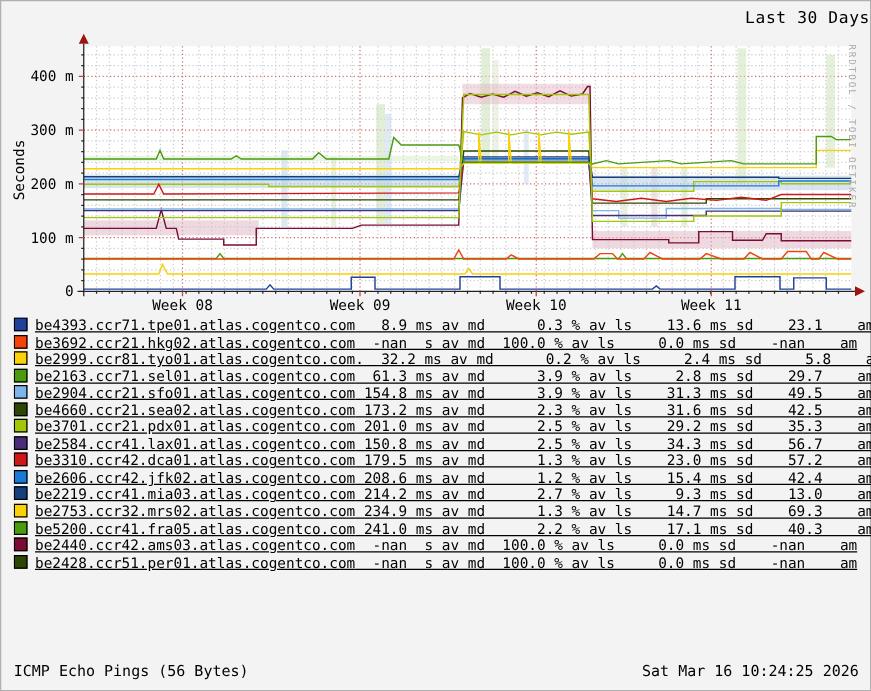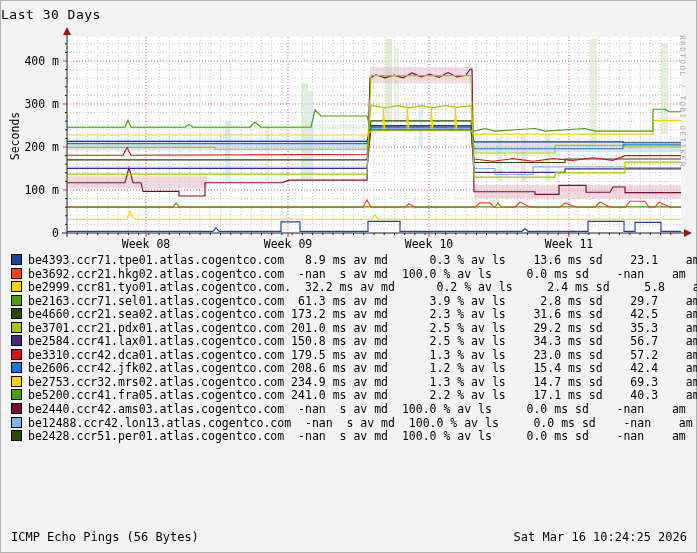--- a/index.html
+++ b/index.html
@@ -1,27 +1,27 @@
 <!DOCTYPE html>
 <html><head>
 <meta charset="utf-8">
 <style>
   html,body{margin:0;padding:0;}
   body{width:697px;height:553px;overflow:hidden;background:#e8e8e8;}
   .frame{position:relative;width:695px;height:551px;border:1px solid #b0b0b0;
          background:#f3f3f3;font-family:"DejaVu Sans Mono",monospace;color:#000;}
-  .title{position:absolute;top:6px;left:0;right:0;text-align:left;
+  .title{position:absolute;top:6px;left:0;right:0;text-align:right;
          font-size:13px;letter-spacing:0.5px;}
   .ylabel{position:absolute;left:-46px;top:128px;width:120px;text-align:center;
           font-size:11.5px;transform:rotate(-90deg);}
   .watermark{position:absolute;right:-66px;top:96px;width:160px;font-size:7.5px;
              letter-spacing:1.5px;color:#a8a8a8;transform:rotate(90deg);
              transform-origin:center;text-align:center;white-space:nowrap;}
   #graph-svg{position:absolute;left:0;top:0;}
-  .legend{position:absolute;left:10px;top:253px;width:686px;overflow:hidden;}
+  .legend{position:absolute;left:10px;top:253px;width:686px;overflow:hidden;text-decoration:underline;}
   .legend-row{height:13.55px;white-space:pre;font-size:11.5px;line-height:13.55px;}
   .swatch{display:inline-block;width:9px;height:9px;border:1px solid #000;
           margin-right:6px;vertical-align:-1px;}
   .footer{position:absolute;left:10px;right:9px;top:529px;font-size:12px;
           display:flex;justify-content:space-between;white-space:pre;gap:48px;}
 </style>
 </head>
 <body>
 
 <div class="frame">
@@ -241,28 +241,29 @@
       <text x="287" y="247" text-anchor="middle" font-size="11.5" font-family="DejaVu Sans Mono, monospace" fill="#000">Week 09</text>
       <text x="428" y="247" text-anchor="middle" font-size="11.5" font-family="DejaVu Sans Mono, monospace" fill="#000">Week 10</text>
       <text x="568" y="247" text-anchor="middle" font-size="11.5" font-family="DejaVu Sans Mono, monospace" fill="#000">Week 11</text>
     </svg>
   <div class="watermark">RRDTOOL / TOBI OETIKER</div>
   <div class="legend" id="legend">
       <div class="legend-row"><span class="swatch" style="background: rgb(31, 65, 155);"></span><span>be4393.ccr71.tpe01.atlas.cogentco.com</span><span>   8.9 ms av md      0.3 % av ls    13.6 ms sd    23.1    am</span></div>
       <div class="legend-row"><span class="swatch" style="background: rgb(244, 67, 11);"></span><span>be3692.ccr21.hkg02.atlas.cogentco.com</span><span>  -nan  s av md  100.0 % av ls     0.0 ms sd    -nan    am</span></div>
       <div class="legend-row"><span class="swatch" style="background: rgb(248, 209, 7);"></span><span>be2999.ccr81.tyo01.atlas.cogentco.com.</span><span>  32.2 ms av md      0.2 % av ls     2.4 ms sd     5.8    am</span></div>
       <div class="legend-row"><span class="swatch" style="background: rgb(75, 155, 15);"></span><span>be2163.ccr71.sel01.atlas.cogentco.com</span><span>  61.3 ms av md      3.9 % av ls     2.8 ms sd    29.7    am</span></div>
+      <div class="legend-row"><span class="swatch" style="background: rgb(125, 180, 234);"></span><span>be2904.ccr21.sfo01.atlas.cogentco.com</span><span> 154.8 ms av md      3.9 % av ls    31.3 ms sd    49.5    am</span></div>
       <div class="legend-row"><span class="swatch" style="background: rgb(46, 70, 4);"></span><span>be4660.ccr21.sea02.atlas.cogentco.com</span><span> 173.2 ms av md      2.3 % av ls    31.6 ms sd    42.5    am</span></div>
       <div class="legend-row"><span class="swatch" style="background: rgb(162, 199, 8);"></span><span>be3701.ccr21.pdx01.atlas.cogentco.com</span><span> 201.0 ms av md      2.5 % av ls    29.2 ms sd    35.3    am</span></div>
       <div class="legend-row"><span class="swatch" style="background: rgb(71, 45, 119);"></span><span>be2584.ccr41.lax01.atlas.cogentco.com</span><span> 150.8 ms av md      2.5 % av ls    34.3 ms sd    56.7    am</span></div>
       <div class="legend-row"><span class="swatch" style="background: rgb(207, 23, 23);"></span><span>be3310.ccr42.dca01.atlas.cogentco.com</span><span> 179.5 ms av md      1.3 % av ls    23.0 ms sd    57.2    am</span></div>
       <div class="legend-row"><span class="swatch" style="background: rgb(26, 122, 212);"></span><span>be2606.ccr42.jfk02.atlas.cogentco.com</span><span> 208.6 ms av md      1.2 % av ls    15.4 ms sd    42.4    am</span></div>
+      <div class="legend-row"><span class="swatch" style="background: rgb(22, 64, 124);"></span><span>be2219.ccr41.mia03.atlas.cogentco.com</span><span> 214.2 ms av md      2.7 % av ls     9.3 ms sd    13.0    am</span></div>
       <div class="legend-row"><span class="swatch" style="background: rgb(248, 209, 7);"></span><span>be2753.ccr32.mrs02.atlas.cogentco.com</span><span> 234.9 ms av md      1.3 % av ls    14.7 ms sd    69.3    am</span></div>
       <div class="legend-row"><span class="swatch" style="background: rgb(75, 155, 15);"></span><span>be5200.ccr41.fra05.atlas.cogentco.com</span><span> 241.0 ms av md      2.2 % av ls    17.1 ms sd    40.3    am</span></div>
       <div class="legend-row"><span class="swatch" style="background: rgb(122, 12, 51);"></span><span>be2440.ccr42.ams03.atlas.cogentco.com</span><span>  -nan  s av md  100.0 % av ls     0.0 ms sd    -nan    am</span></div>
-      <div class="legend-row"><span class="swatch" style="background: rgb(125, 180, 234);"></span><span>be12488.ccr42.lon13.atlas.cogentco.com</span><span>  -nan  s av md  100.0 % av ls     0.0 ms sd    -nan    am</span></div>
       <div class="legend-row"><span class="swatch" style="background: rgb(46, 70, 4);"></span><span>be2428.ccr51.per01.atlas.cogentco.com</span><span>  -nan  s av md  100.0 % av ls     0.0 ms sd    -nan    am</span></div>
     </div>
   <div class="footer">
     <span>ICMP Echo Pings (56 Bytes)</span>
     <span>Sat Mar 16 10:24:25 2026</span>
   </div>
 </div>
 
 </body></html>

